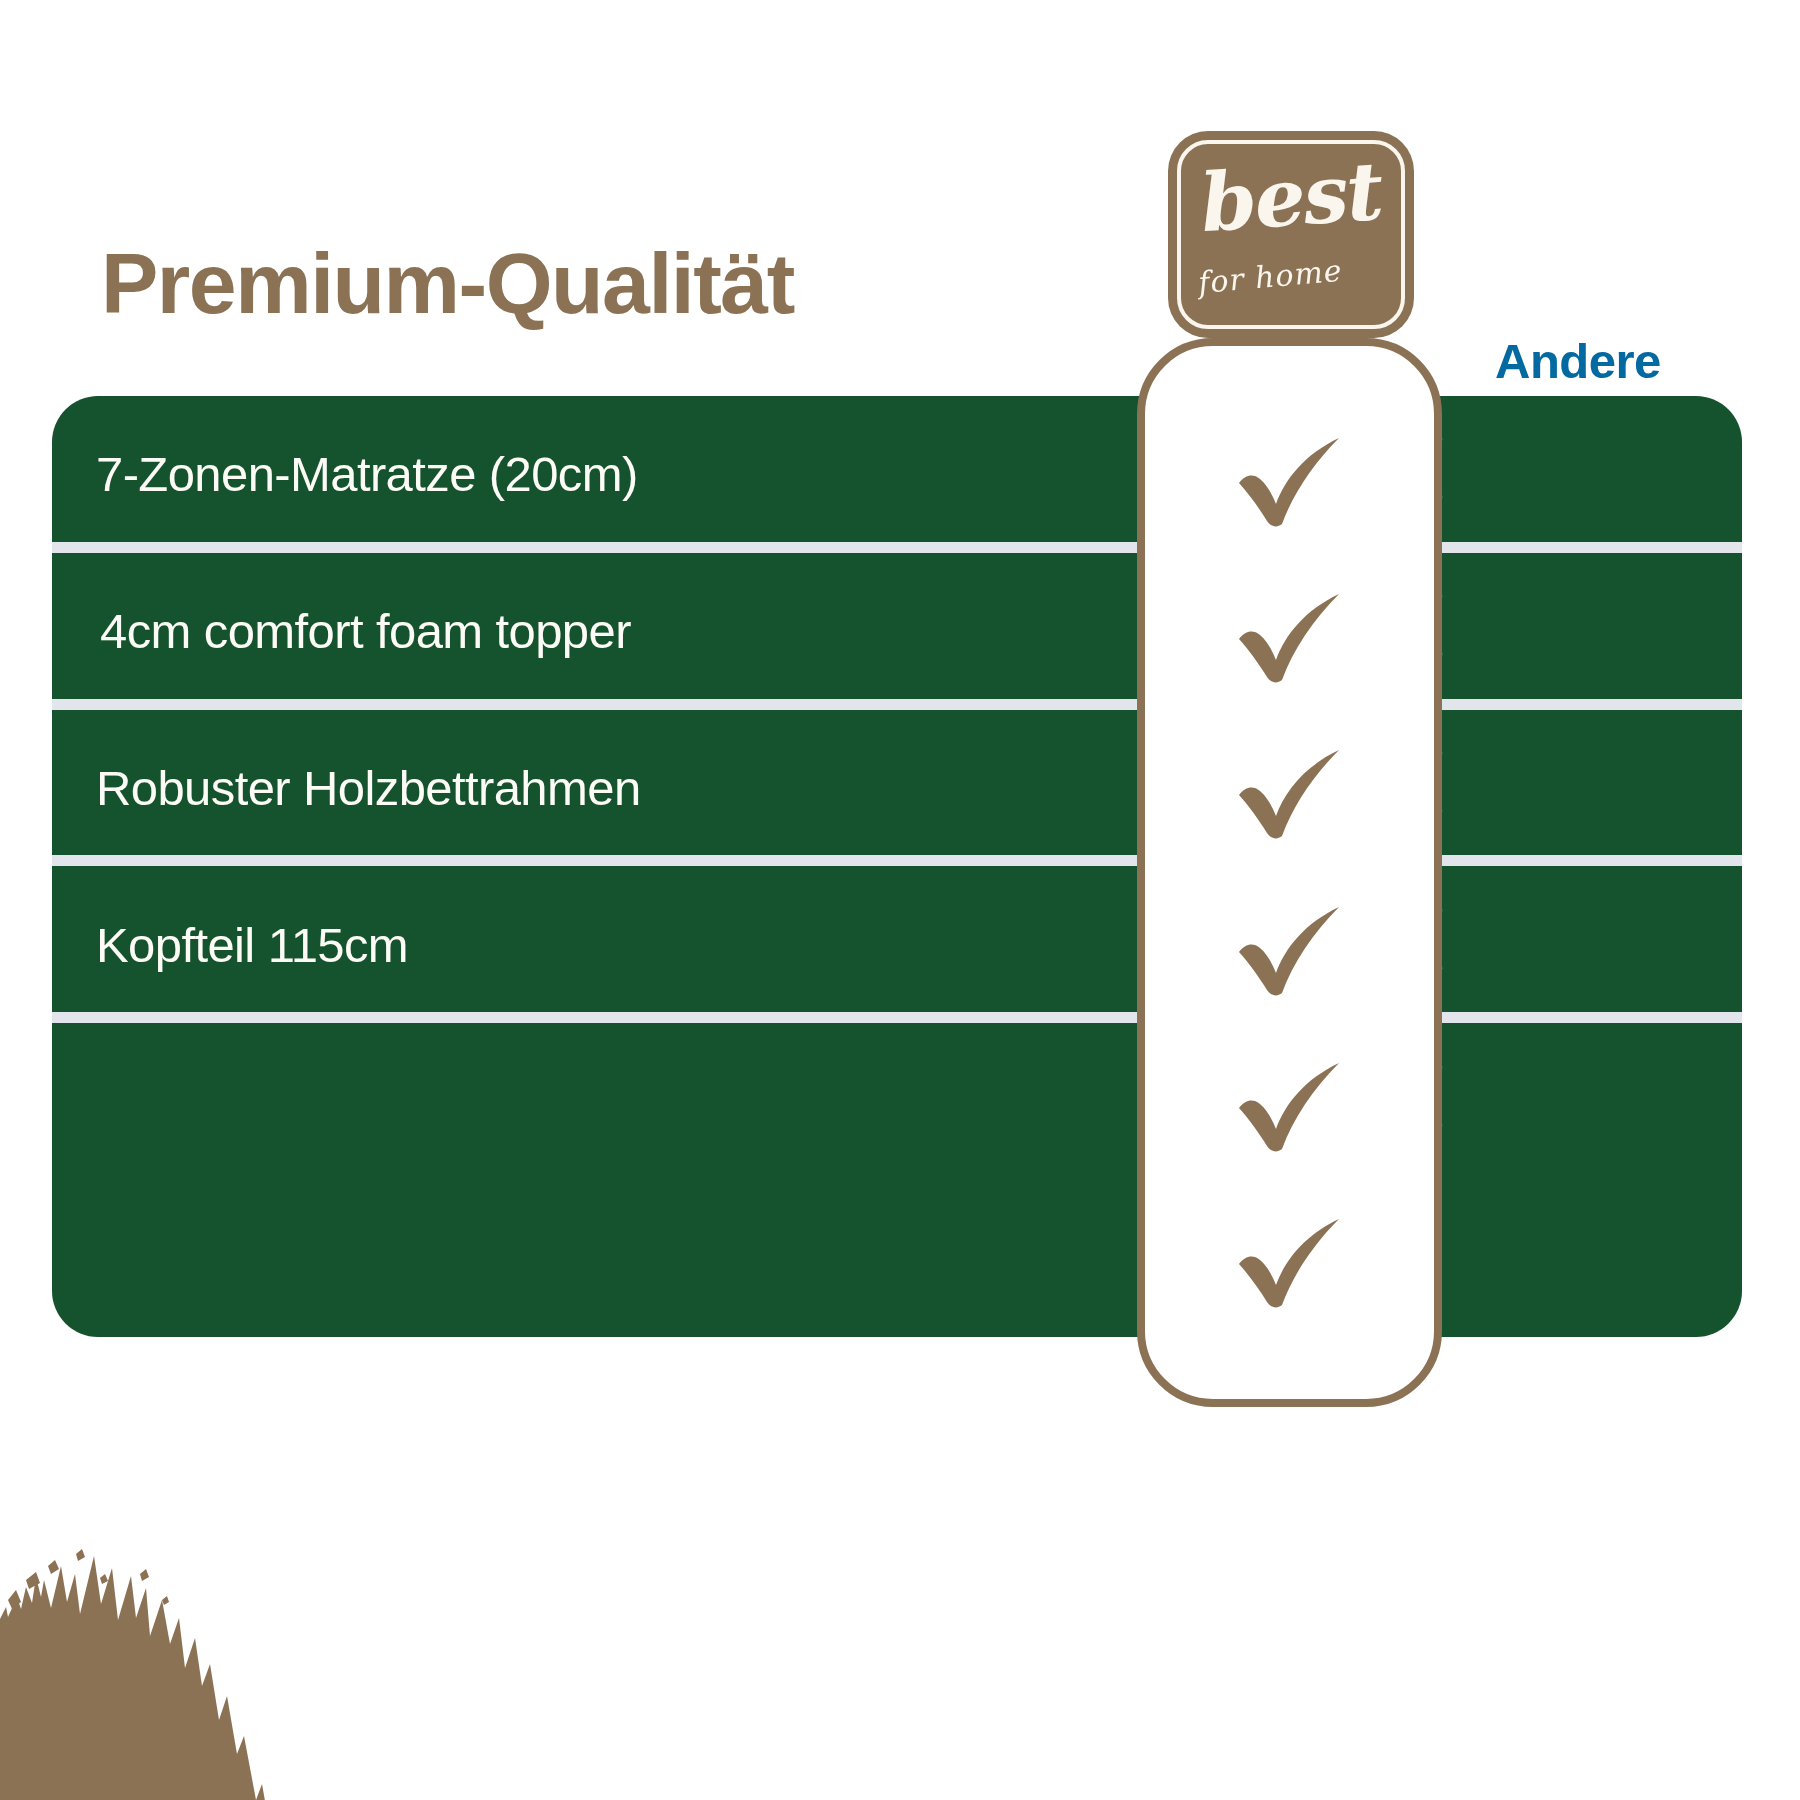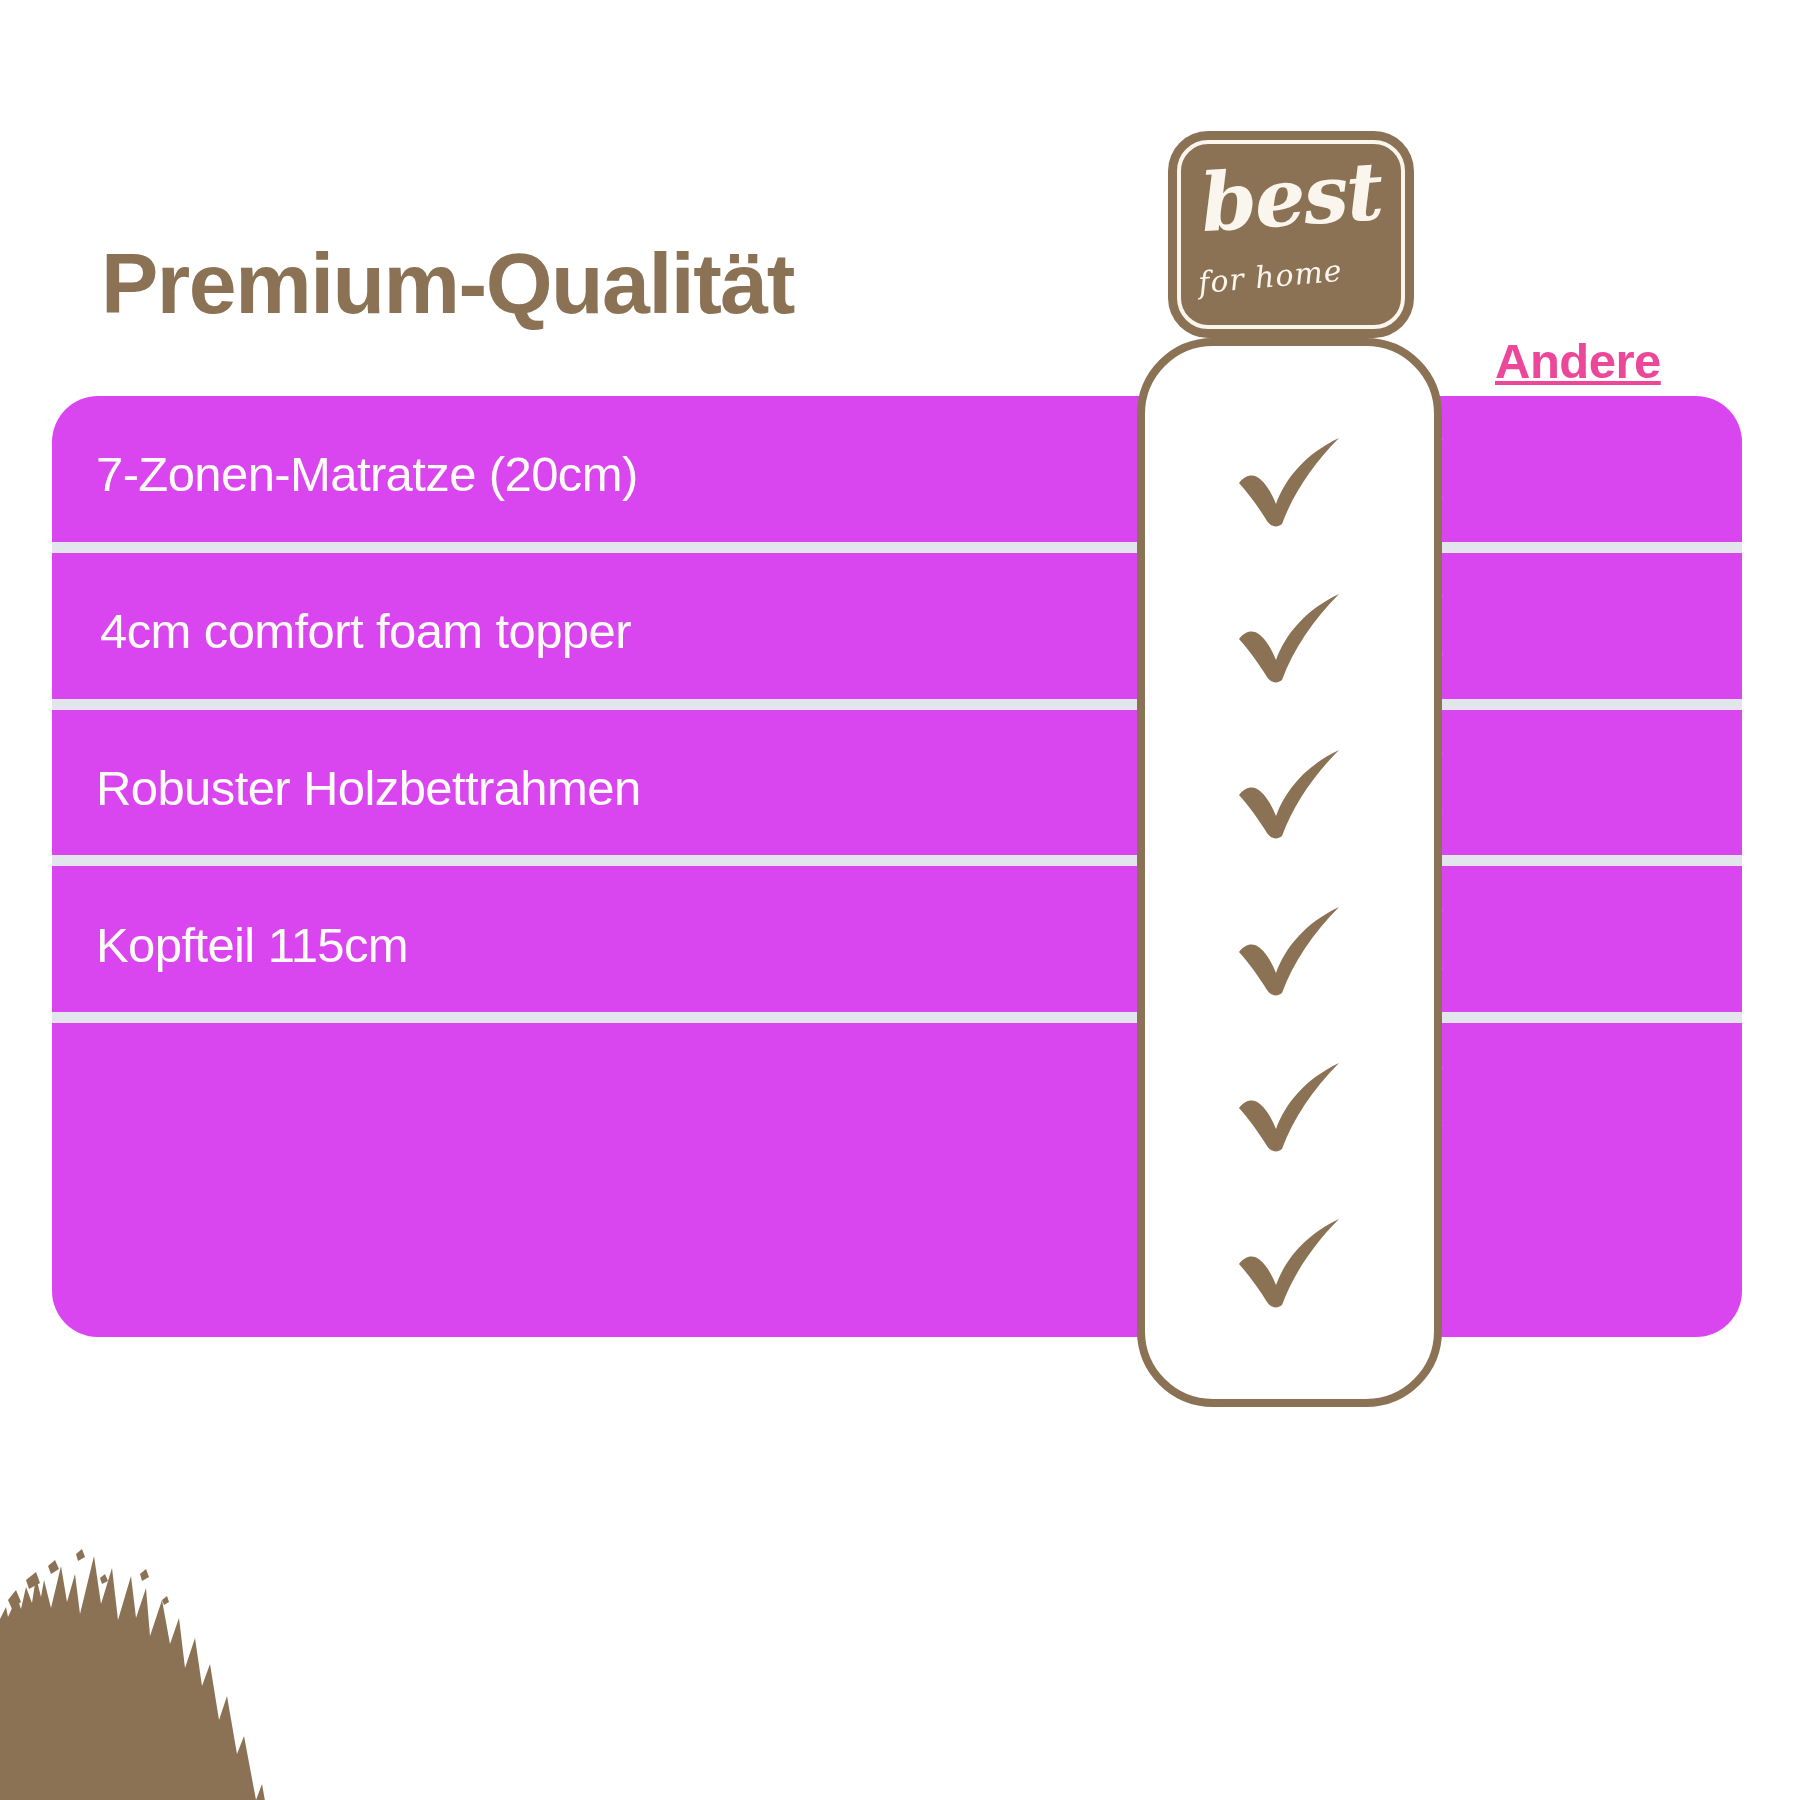--- a/index.html
+++ b/index.html
@@ -64,32 +64,31 @@
     letter-spacing:1px;
     transform:rotate(-5deg);
   }
 
   
   #col-header-andere{
     position:absolute;
     left:1495px; top:333px;
     font-size:49px;
     font-weight:bold;
-    color:#ec4899;
+    color:#0369a1;
     letter-spacing:-0.5px;
     white-space:nowrap;
-    text-decoration:underline;
   }
 
   
   #comparison-table{
     position:absolute;
     left:52px; top:396px;
     width:1690px; height:941px;
-    background:#d946ef;
+    background:#14532d;
     border-radius:46px;
     overflow:hidden;
     z-index:1;
   }
   .table-row{
     position:relative;
     height:156.8px;
     display:flex;
     align-items:center;
     box-sizing:border-box;

